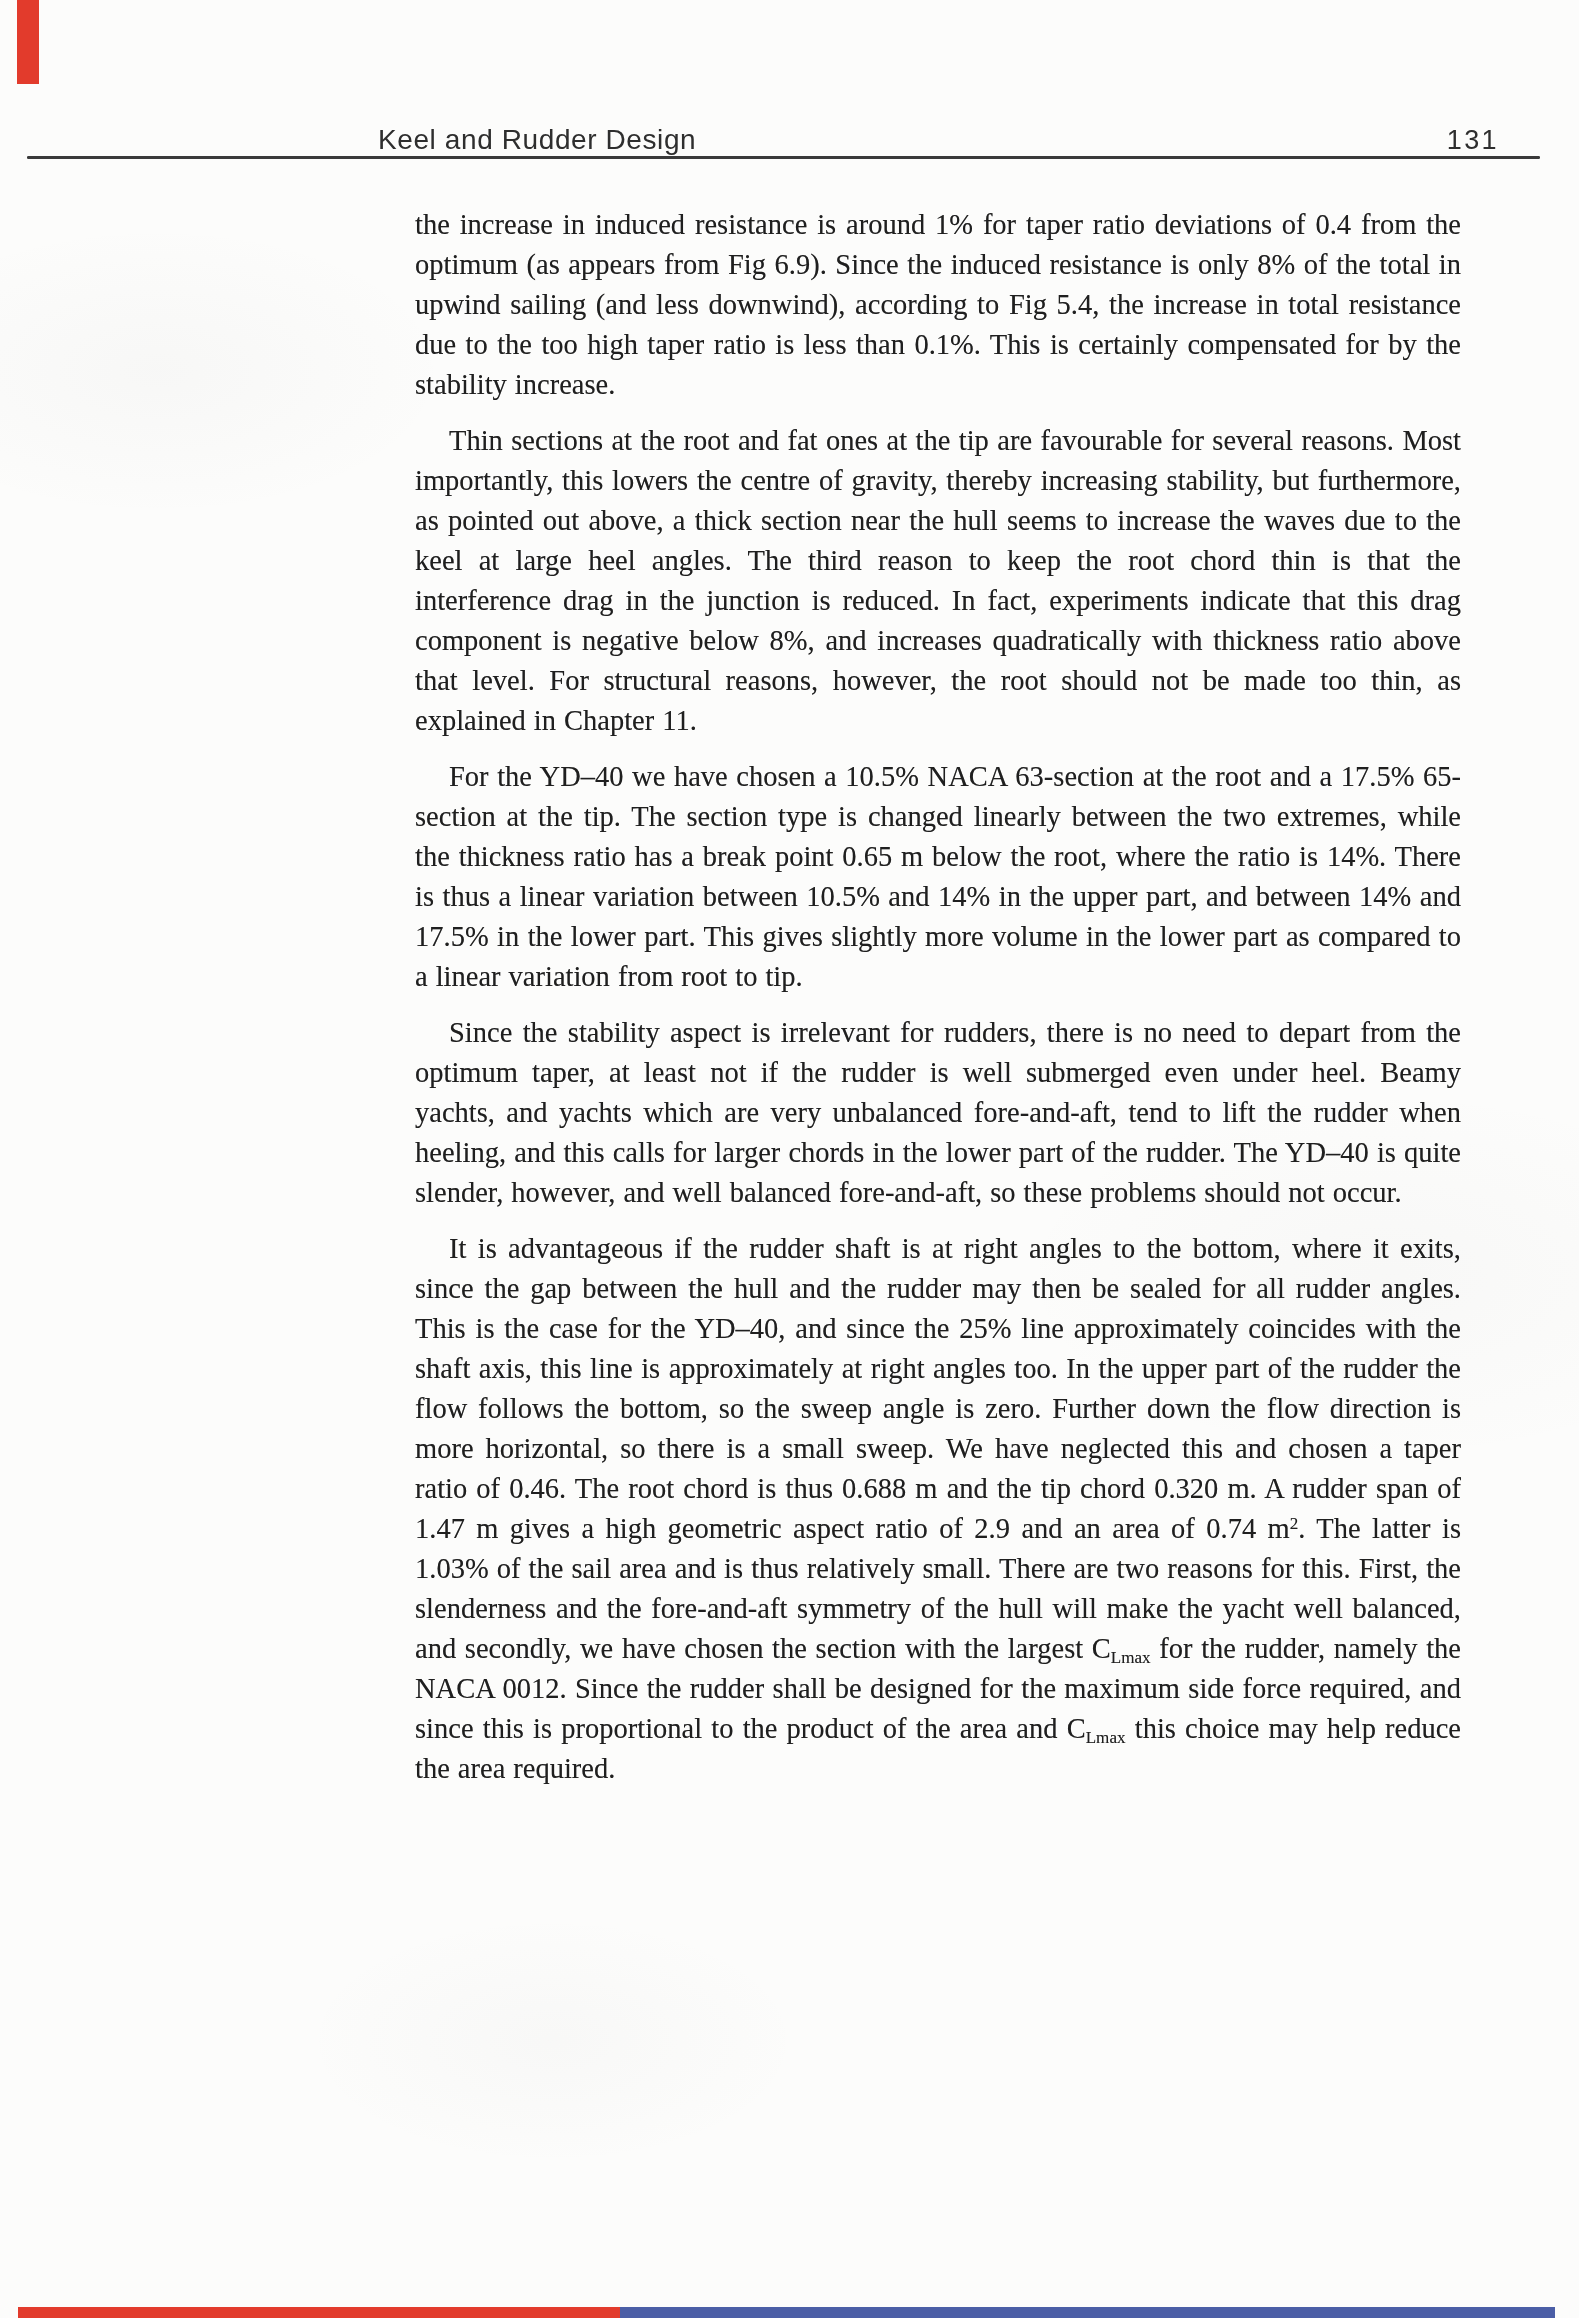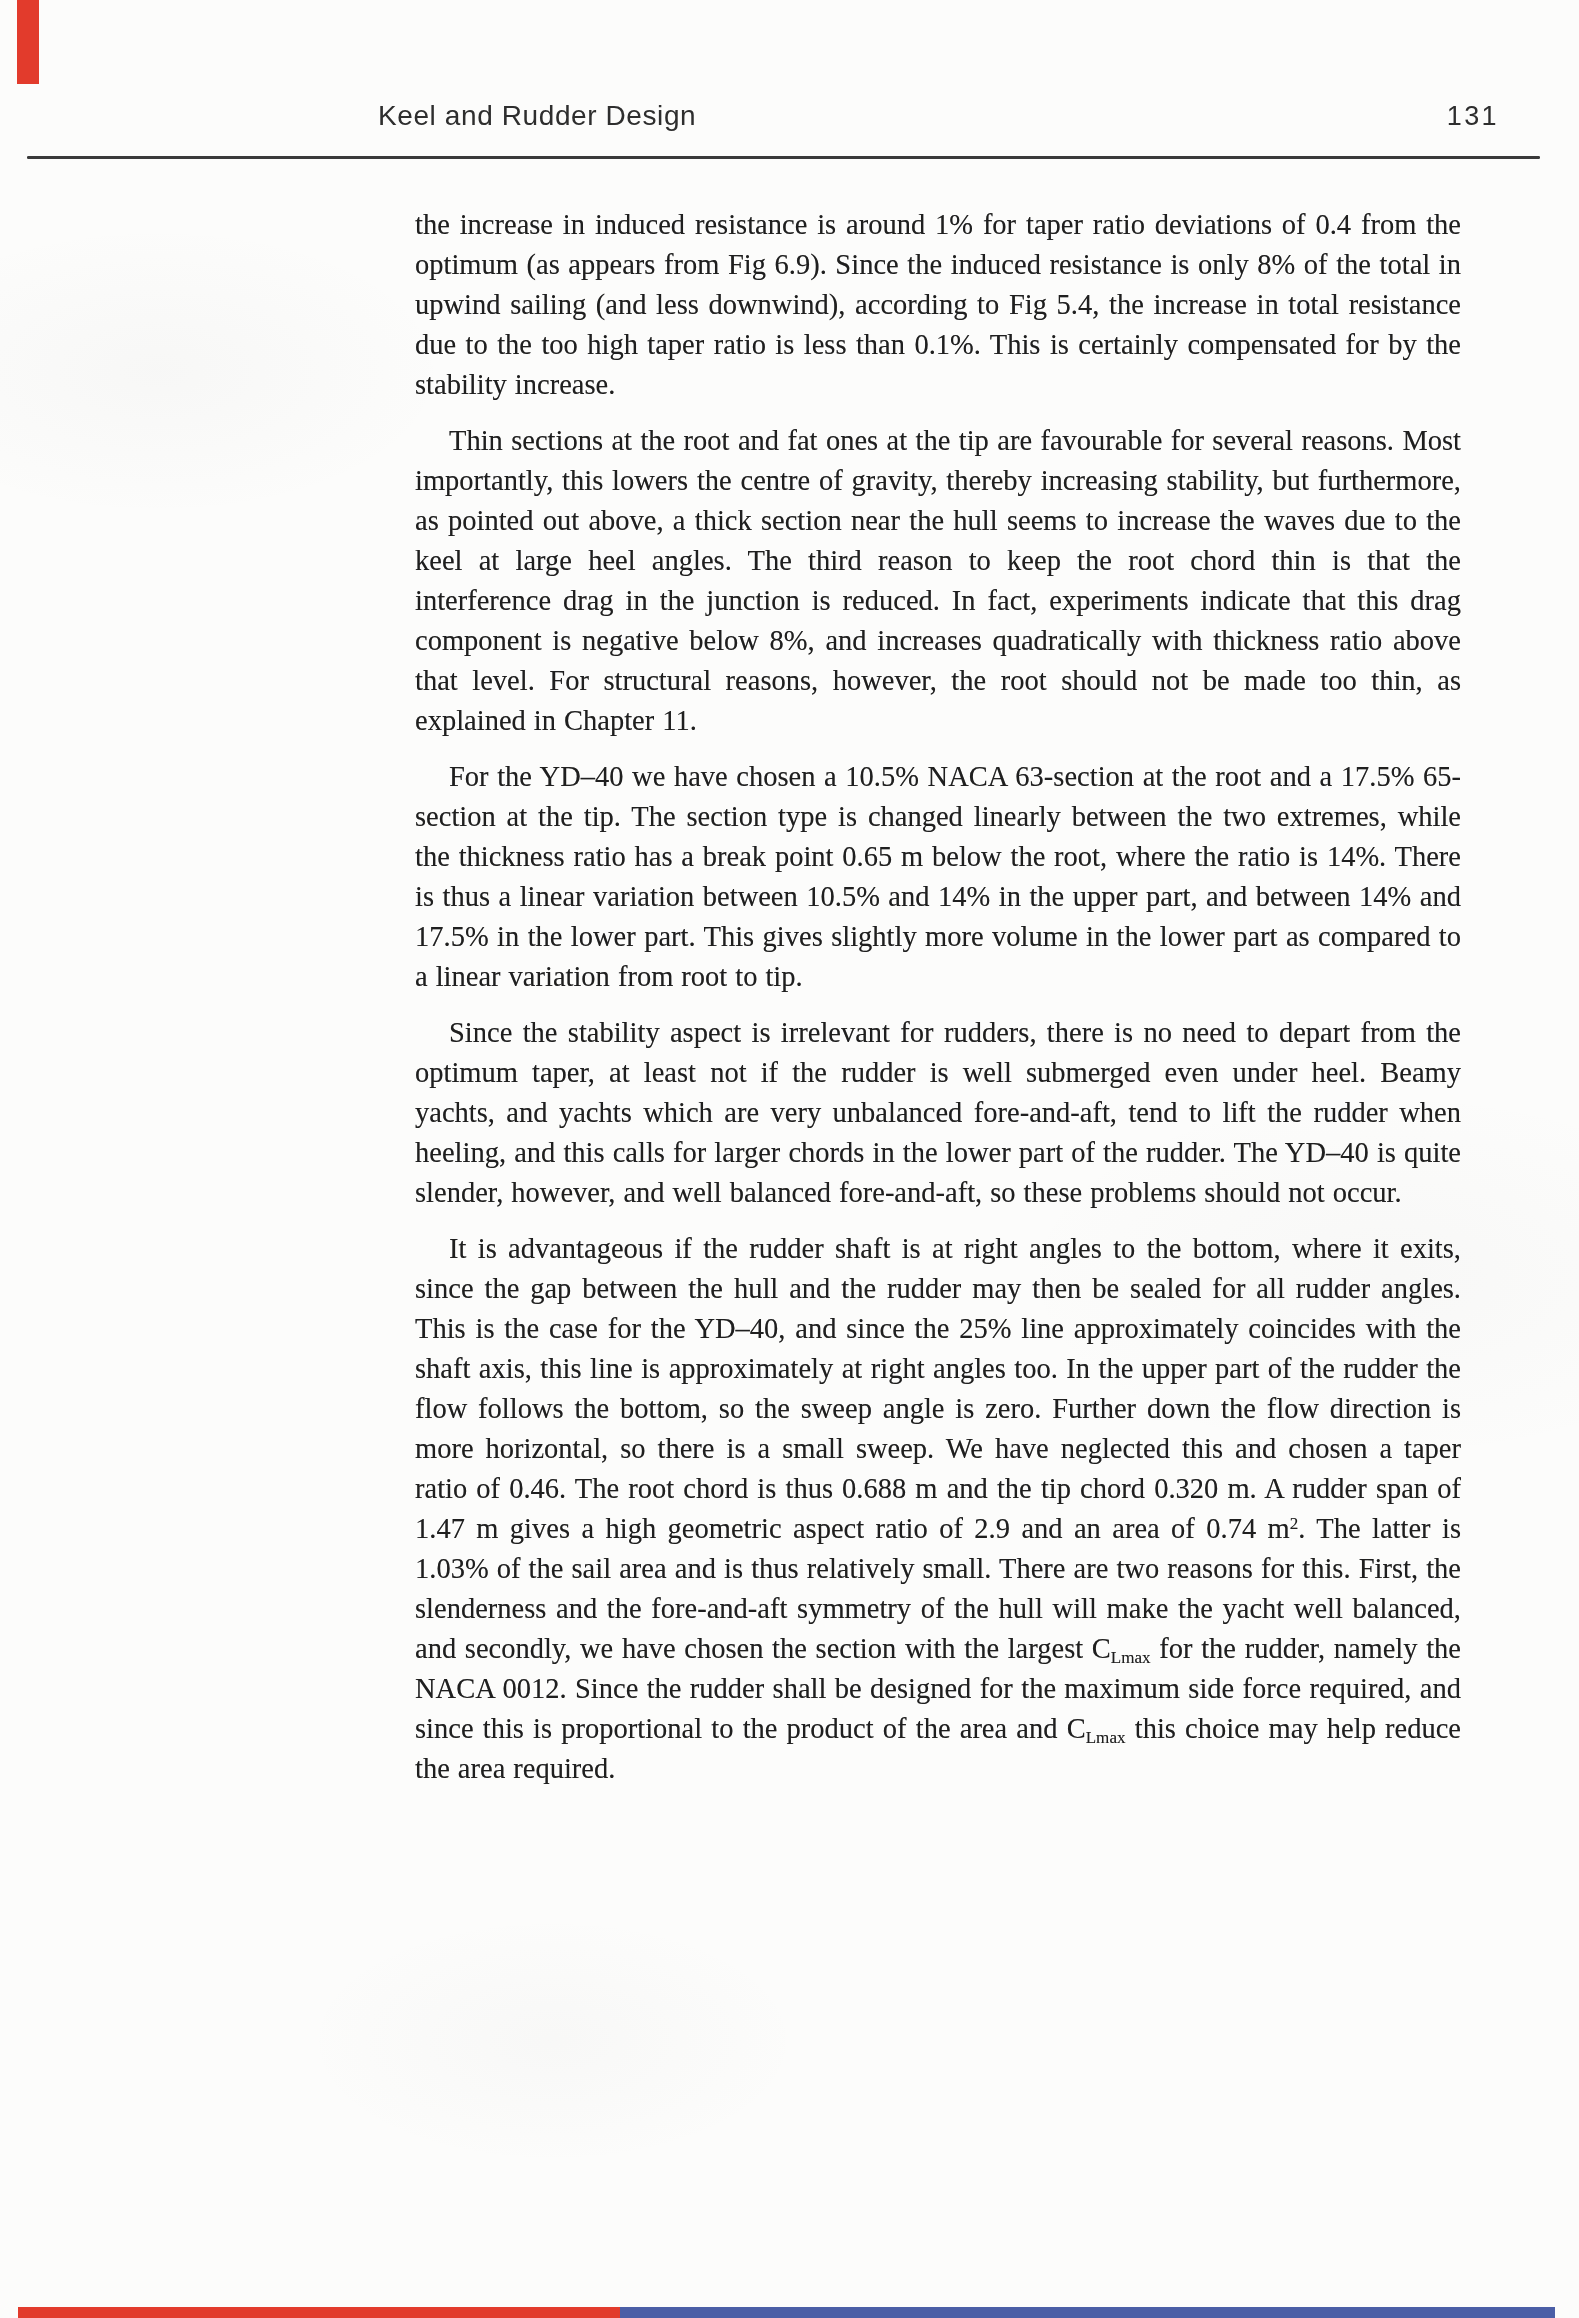--- a/index.html
+++ b/index.html
@@ -22,20 +22,21 @@
     display: flex;
     justify-content: space-between;
     align-items: baseline;
     font-family: "Liberation Sans", sans-serif;
     color: #2e2e2e;
   }
   .running-header .title {
     font-size: 28px;
     font-weight: 400;
     letter-spacing: 0.6px;
+    margin-top: 24px;
   }
   .running-header .pagenum {
     font-size: 27px;
     font-weight: 400;
     letter-spacing: 2.4px;
   }
 
   .header-rule {
     position: absolute;
     left: 27px; top: 156px;

